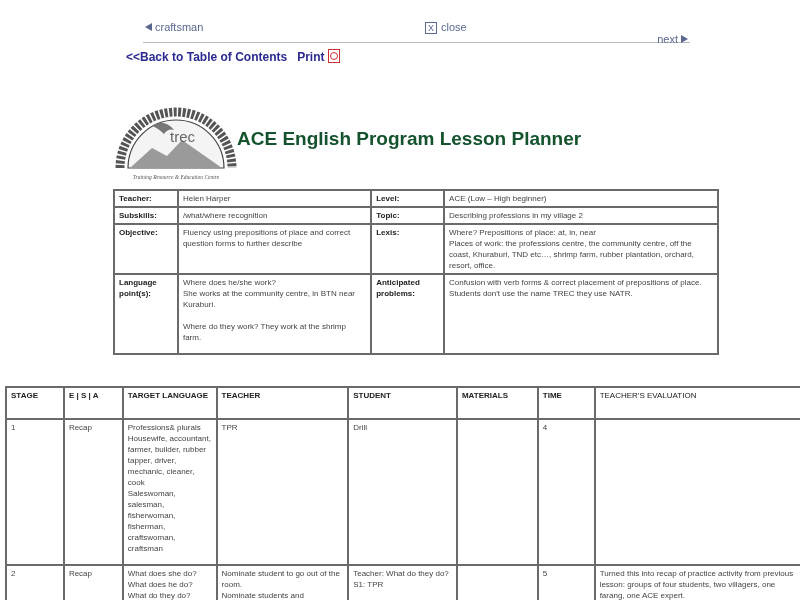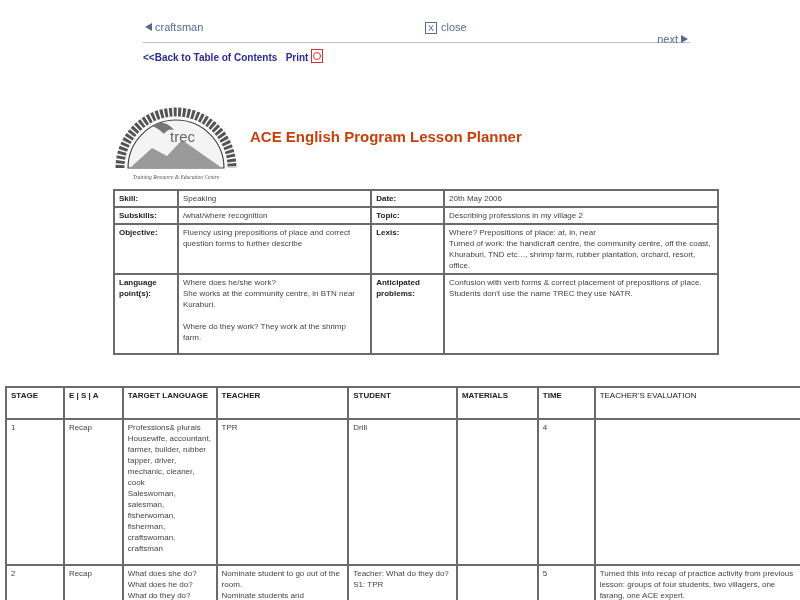--- a/index.html
+++ b/index.html
@@ -10,28 +10,28 @@
   .nav a { position:absolute; top:3px; font-size:11px; color:#5a6890; text-decoration:none; }
   .nav .prev { left:2px; }
   .nav .close { left:282px; }
   .nav .next { right:2px;margin-top:12px; }
   .tri-l { display:inline-block; width:0; height:0; border-top:4px solid transparent;
            border-bottom:4px solid transparent; border-right:7px solid #5a6890; margin-right:3px; vertical-align:0px; }
   .tri-r { display:inline-block; width:0; height:0; border-top:4px solid transparent;
            border-bottom:4px solid transparent; border-left:7px solid #5a6890; margin-left:3px; vertical-align:0px; }
   .xbox { display:inline-block; border:1px solid #5a6890; font-size:9px; line-height:10px;
           padding:0 2px; margin-right:4px; color:#5a6890; }
-  .links { position:absolute; left:143px; top:49px; font-size:10px; font-weight:bold; color:#2a2a90; }
+  .links { position:absolute; left:126px; top:49px; font-size:12px; font-weight:bold; color:#2a2a90; }
   .links a { color:#2a2a90; text-decoration:none; }
   .pdf { display:inline-block; width:10px; height:12px; border:1px solid #c33; background:#fff;
          vertical-align:-2px; margin-left:3px; position:relative; }
   .pdf:after { content:""; position:absolute; left:1px; top:2px; width:6px; height:6px;
                border:1px solid #d33; border-radius:50%; }
   .logo { position:absolute; left:112px; top:96px; width:128px; height:86px; }
-  .title { position:absolute; left:250px; top:128px; font-size:15px; font-weight:bold; color:#c2410c; }
+  .title { position:absolute; left:237px; top:128px; font-size:19px; font-weight:bold; color:#14532d; }
   table { border-collapse:collapse; position:absolute; }
   td { border:2px solid #6a6a6a; vertical-align:top; font-size:8px; line-height:11px;
        padding:2px 4px; color:#444; }
   td.lbl { font-weight:bold; color:#222; }
   .info { left:113px; top:189px; width:606px; }
   .plan { left:5px; top:386px; width:800px; }
   .plan td.h { font-weight:bold; color:#222; height:26px; }
   .ml { white-space:pre-line; }
 </style>
 </head>
@@ -63,38 +63,38 @@
 <div class="title">ACE English Program Lesson Planner</div>
 
 <table class="info">
   <colgroup>
       <col style="width:64px">
       <col style="width:194px">
       <col style="width:73px">
       <col style="width:275px">
     </colgroup>
   <tbody>
-  <tr>
-    <td class="lbl">Skill:</td>
-    <td>Speaking</td>
-    <td class="lbl">Date:</td>
-    <td>20th May 2006</td>
+      <tr>
+    <td class="lbl">Teacher:</td>
+    <td>Helen Harper</td>
+    <td class="lbl">Level:</td>
+    <td>ACE (Low – High beginner)</td>
   </tr>
   <tr>
     <td class="lbl">Subskills:</td>
     <td>/what/where recognition</td>
     <td class="lbl">Topic:</td>
     <td>Describing professions in my village 2</td>
   </tr>
   <tr style="height:48px">
     <td class="lbl">Objective:</td>
     <td>Fluency using prepositions of place and correct question forms to further describe</td>
     <td class="lbl">Lexis:</td>
     <td class="ml">Where? Prepositions of place: at, in, near
-Turned of work: the handicraft centre, the community centre, off the coast, Khuraburi, TND etc…, shrimp farm, rubber plantation, orchard, resort, office.</td>
+Places of work: the professions centre, the community centre, off the coast, Khuraburi, TND etc…, shrimp farm, rubber plantation, orchard, resort, office.</td>
   </tr>
   <tr style="height:80px">
     <td class="lbl">Language point(s):</td>
     <td class="ml">Where does he/she work?
 She works at the community centre, in BTN near Kuraburi.
 
 Where do they work? They work at the shrimp farm.</td>
     <td class="lbl">Anticipated problems:</td>
     <td class="ml">Confusion with verb forms &amp; correct placement of prepositions of place.
 Students don't use the name TREC they use NATR.</td>

